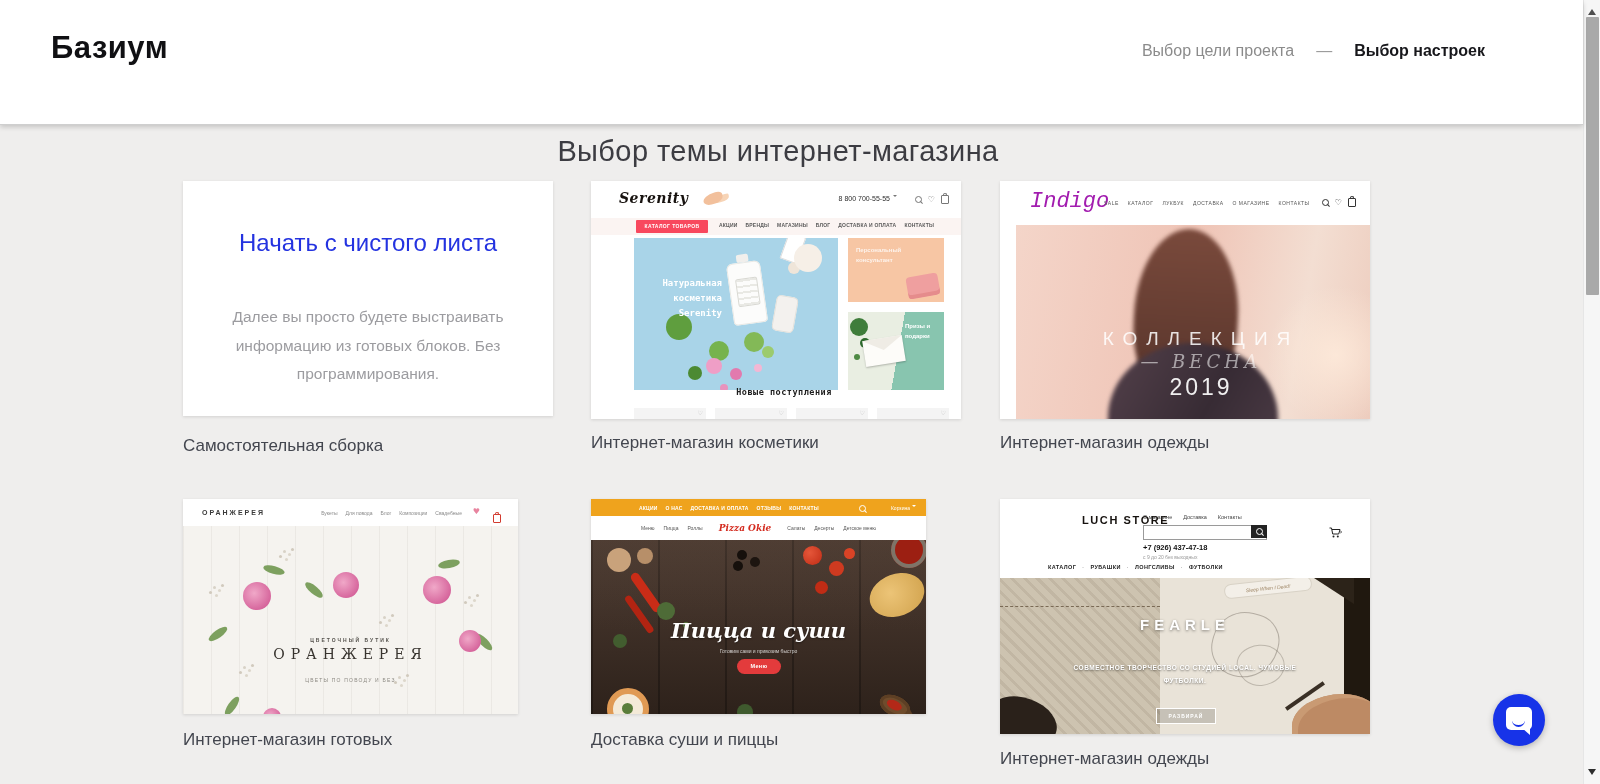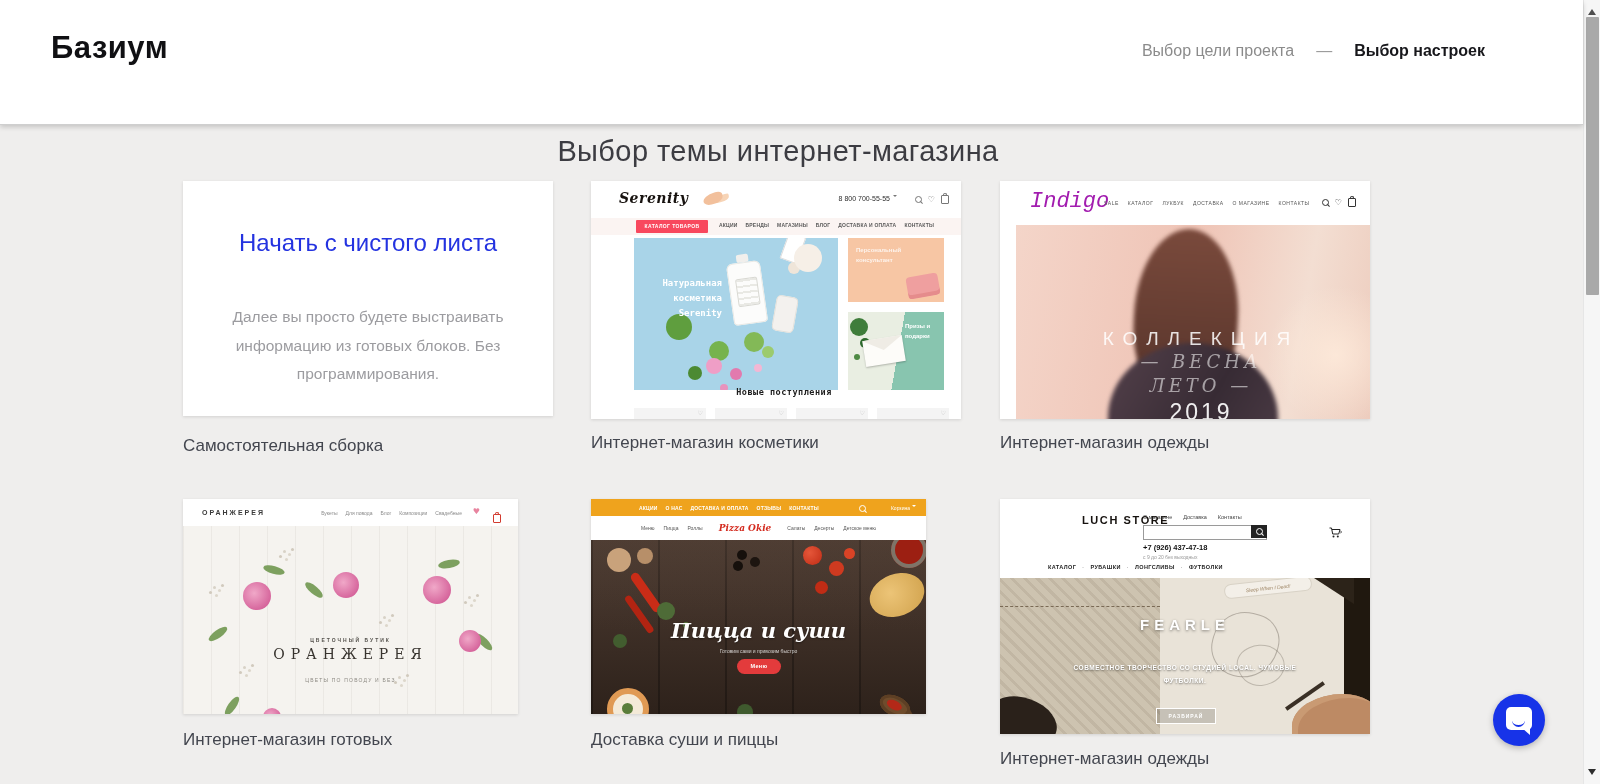--- a/index.html
+++ b/index.html
@@ -278,21 +278,20 @@
         <span class="mini-heart">♡</span>
         <span class="mini-bag"></span>
       </span>
     <div class="i-hero">
       <div class="i-glow"></div>
       <div class="i-hair"></div>
       <div class="i-shawl"></div>
       <div class="i-text">
         <div class="i-l1">КОЛЛЕКЦИЯ</div>
         <div class="i-l2">— ВЕСНА</div>
-        <div class="i-l3">ЛЕТО —</div>
         <div class="i-l4">2019</div>
       </div>
     </div>
   </div>
   <div class="caption cap3">Интернет-магазин одежды</div>
 
   <div class="card c4">
     <span class="o-logo">ОРАНЖЕРЕЯ</span>
     <span class="o-links">
       <span>Букеты</span>

